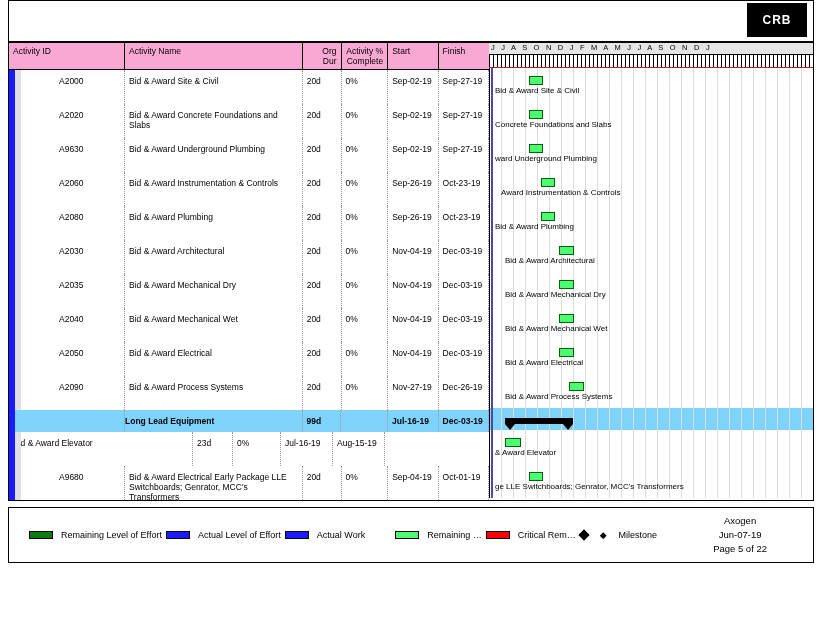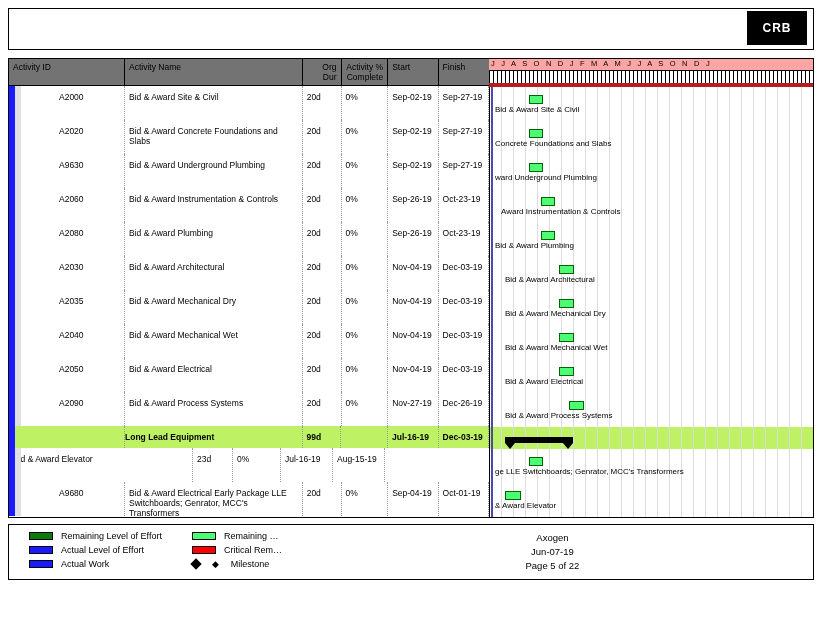--- a/index.html
+++ b/index.html
@@ -1,51 +1,51 @@
 <!DOCTYPE html>
 <html><head>
 <meta charset="utf-8">
 <style>
   body { margin:0; font-family:Arial,Helvetica,sans-serif; font-size:9px; color:#000; background:#fff; width:822px; }
   .page { width:822px; box-sizing:border-box; }
-  .header-band { height:40px; border:1px solid #000; position:relative; margin:8px 8px; }
+  .header-band { height:40px; border:1px solid #000; position:relative; margin:0 8px; }
   .logo { position:absolute; right:6px; top:2px; width:60px; height:34px; background:#000; color:#fff; text-align:center; line-height:34px; font-weight:bold; font-size:12px; letter-spacing:1px; }
   .table-wrap { margin:0 8px; border:1px solid #000; }
   .cols { display:flex; }
   .left { width:480px; }
   .right { flex:1; position:relative; }
-  .hrow { display:flex; background:#737373; }
+  .hrow { display:flex; background:#f9a8d4; }
   .hcell { border-right:1px solid #000; border-bottom:1px solid #000; padding:3px 4px; box-sizing:border-box; font-size:8.5px; }
   .c-id { width:120px; }
   .c-name { width:184px; }
   .c-dur { width:40px; text-align:right;}
   .c-pct { width:48px; text-align:right;}
   .c-st  { width:52px; }
   .c-fn  { width:52px; }
   .row { display:flex; height:34px; position:relative; }
   .row .cell { border-right:1px dotted #999; padding:6px 4px 0 4px; box-sizing:border-box; font-size:8.5px; }
   .row .cell.c-dur, .row .cell.c-pct { text-align:left; }
   .stripe { position:absolute; left:0; top:0; bottom:0; width:6px; background:#1a1aff; }
   .stripe2 { position:absolute; left:6px; top:0; bottom:0; width:6px; background:#e0e0e0; }
   .idtxt { padding-left:46px; }
-  .summary-row { background:#bef264; }
+  .summary-row { background:#7dd3fc; }
   .summary-row .cell { font-weight:bold; }
-  .timeline-header { height:24px; border-bottom:4px solid #b91c1c; position:relative; background:#fca5a5; }
+  .timeline-header { height:24px; border-bottom:1px solid #b91c1c; position:relative; background:#e5e5e5; }
   .month-letters { position:absolute; top:0; left:0; right:0; display:flex; font-size:7.5px; padding-left:2px; letter-spacing:2.2px; white-space:nowrap; overflow:hidden; }
   .ticks { position:absolute; bottom:0; left:0; right:0; height:12px; background:repeating-linear-gradient(to right,#000 0,#000 1px,#fff 1px,#fff 4px); border-top:1px solid #000;}
   .gantt-row { height:34px; position:relative; border-bottom:0px; }
   .grid { position:absolute; top:0; bottom:0; left:0; right:0; background:repeating-linear-gradient(to right, transparent 0, transparent 11px, #dcdcdc 11px, #dcdcdc 12px); border-left:1px solid #000;}
   .bar { position:absolute; height:9px; border:1px solid #006400; background:#4efc74; top:8px; box-sizing:border-box;}
   .sumbar { position:absolute; height:6px; background:#000; top:10px; }
   .sumbar:before, .sumbar:after { content:""; position:absolute; top:6px; border-top:6px solid #000; border-left:5px solid transparent; border-right:5px solid transparent; }
   .sumbar:before { left:-0px;} .sumbar:after { right:-0px; }
   .sideline { position:absolute; top:0; bottom:0; width:0; border-left:2px solid #4a4aaa; }
   .glabel { position:absolute; font-size:8px; white-space:nowrap; top:18px; }
   .legend { margin:6px 8px 10px 8px; border:1px solid #000; padding:6px 20px; display:flex; }
-  .legend-col { display:flex; flex-direction:column; gap:4px; margin-right:30px;}
+  .legend-col { display:flex; gap:4px; margin-right:30px;}
   .leg-item { display:flex; align-items:center; gap:8px; font-size:9px;}
   .sw { width:22px; height:6px; border:1px solid #000; }
   .sw-dia { width:8px; height:8px; background:#000; transform:rotate(45deg);}
   .footer-center { text-align:center; flex:1; font-size:9.5px; line-height:14px;}
 </style>
 </head>
 <body>
 
 <div class="page">
   <div class="header-band">
@@ -267,28 +267,28 @@
           </div>
         <div class="gantt-row summary-row" style="height:22px">
           <div class="grid"></div>
           <div class="sideline" style="left:2px"></div>
           <div class="sumbar" style="left:16px;width:68px"></div>
         </div>
         <div id="gantt-bot">
             <div class="gantt-row">
     <div class="grid"></div>
     <div class="sideline" style="left:2px"></div>
+    <div class="bar" style="left:16px;width:16px"></div>
+    <div class="glabel" style="left:6px">&amp; Award Elevator</div>
+  </div>
+            <div class="gantt-row">
+    <div class="grid"></div>
+    <div class="sideline" style="left:2px"></div>
     <div class="bar" style="left:40px;width:14px"></div>
     <div class="glabel" style="left:6px">ge LLE Switchboards; Genrator, MCC's Transformers</div>
-  </div>
-            <div class="gantt-row">
-    <div class="grid"></div>
-    <div class="sideline" style="left:2px"></div>
-    <div class="bar" style="left:16px;width:16px"></div>
-    <div class="glabel" style="left:6px">&amp; Award Elevator</div>
   </div>
           </div>
       </div>
     </div>
   </div>
 
   <div class="legend">
     <div class="legend-col">
       <div class="leg-item">
           <span class="sw" style="background:#0a7a0a"></span>

